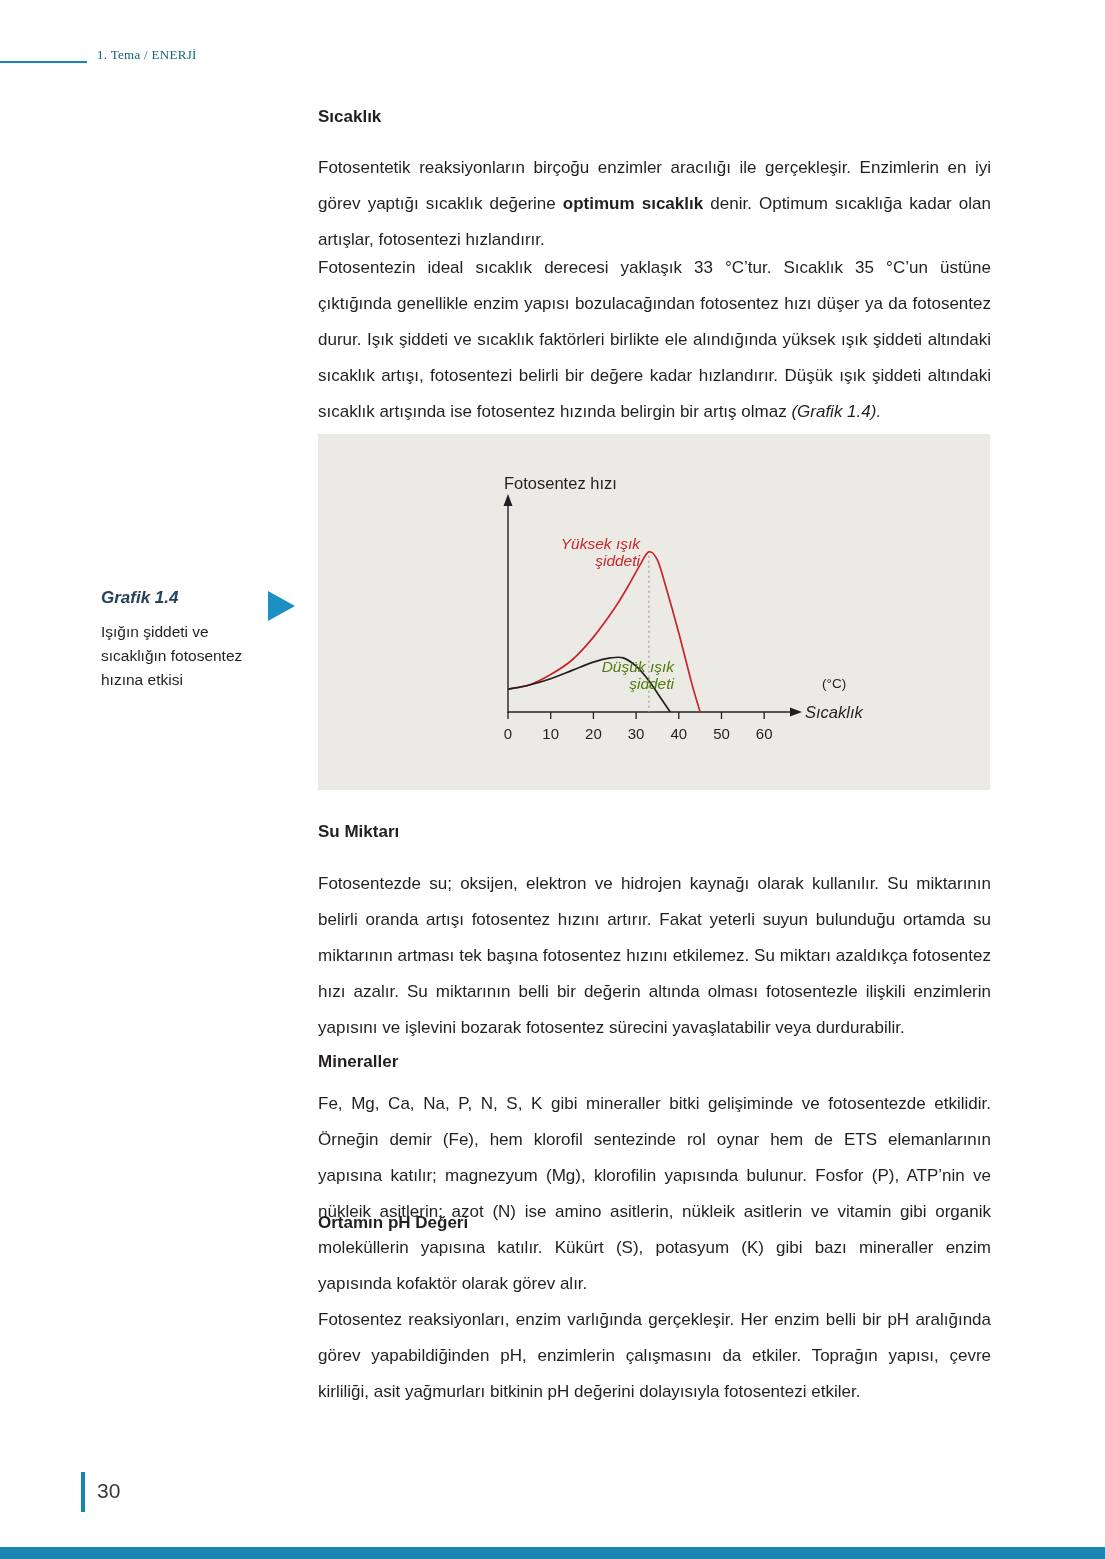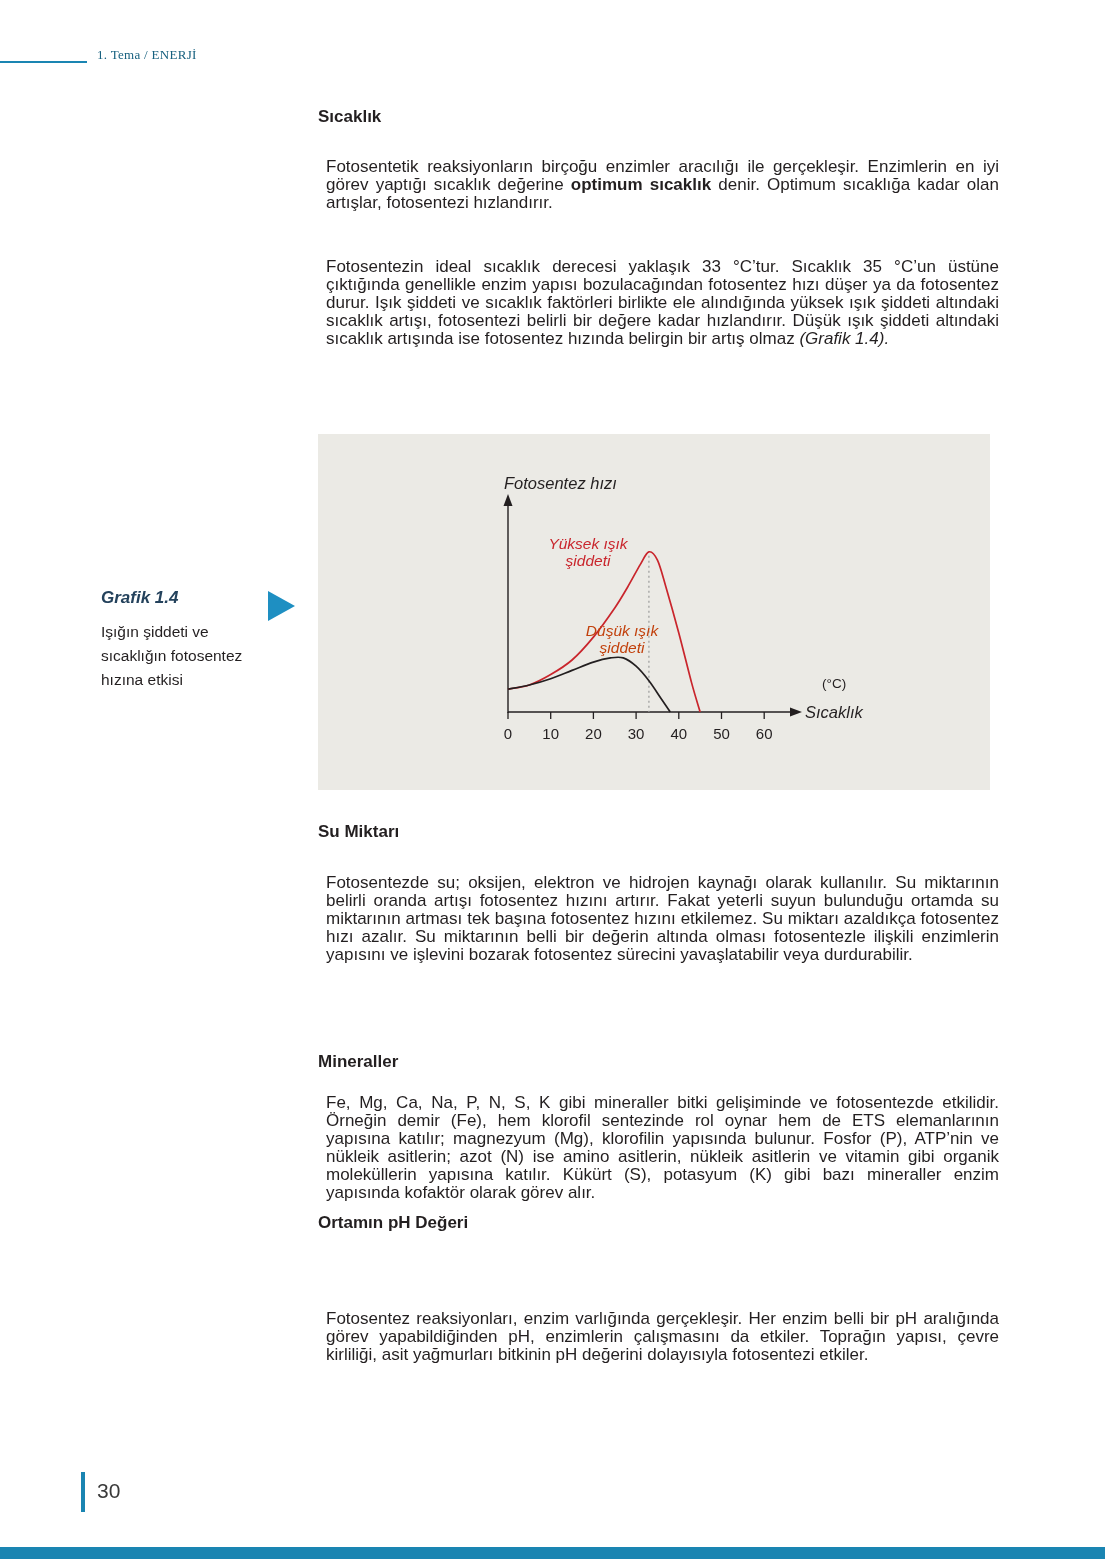--- a/index.html
+++ b/index.html
@@ -5,32 +5,32 @@
   html,body{margin:0;padding:0}
   body{
     width:1105px;height:1559px;position:relative;background:#ffffff;
     font-family:"Liberation Sans",sans-serif;color:var(--text,#231f20);
     overflow:hidden;
   }
   .hdr-rule{position:absolute;left:0;top:61px;width:87px;height:2px;background:var(--accent-teal,#1a85b2)}
   .breadcrumb{position:absolute;left:97px;top:47px;font-family:"Liberation Serif",serif;
               font-size:13px;color:var(--header-text,#16607f);letter-spacing:.3px}
   .hd{position:absolute;left:318px;width:673px;font-size:17px;font-weight:bold;margin:0}
-  .para{position:absolute;left:318px;width:673px;font-size:17px;line-height:18px;
-        text-align:justify;margin:8px}
+  .para{position:absolute;left:318px;width:673px;font-size:17px;line-height:36px;
+        text-align:justify;margin:0}
   .para b{font-weight:bold}
   .para i{font-style:italic}
 
   
   .chart-box{position:absolute;left:318px;top:434px;width:672px;height:356px;
              background:var(--chart-bg,#ebeae5)}
   #chart-svg{position:absolute;left:0;top:0}
   #chart-svg text{font-family:"Liberation Sans",sans-serif;font-size:15px;fill:#231f20}
-  .ylab{position:absolute;left:186px;top:40px;font-style:italic;font-size:16.5px}
-  .slabel{position:absolute;width:104px;text-align:center;font-style:italic;
+  .ylab{position:absolute;left:186px;top:40px;font-size:16.5px}
+  .slabel{position:absolute;width:104px;text-align:right;font-style:italic;
           font-size:15.5px;line-height:17px}
   .s0{left:218px;top:101px}
   .s1{left:252px;top:188px}
   .xunit{position:absolute;left:504px;top:242px;font-size:13.5px}
   .xlab{position:absolute;left:487px;top:269px;font-style:italic;font-size:16.5px}
 
   
   .fig{position:absolute;left:101px;top:588px;width:168px}
   .fig-title{font-style:italic;font-weight:bold;font-size:17px;color:var(--figure-label-text,#24425c)}
   .fig-caption{margin-top:12px;font-size:15.5px;line-height:24px;color:#231f20}
@@ -72,21 +72,21 @@
       <line x1="403.5" y1="278" x2="403.5" y2="285" stroke="#231f20" stroke-width="1.3"></line>
       <text x="403.5" y="305" text-anchor="middle">50</text>
       <line x1="446.2" y1="278" x2="446.2" y2="285" stroke="#231f20" stroke-width="1.3"></line>
       <text x="446.2" y="305" text-anchor="middle">60</text>
       <line x1="330.90999999999997" y1="121.84" x2="330.90999999999997" y2="278" stroke="#9a9a9a" stroke-width="1.2" stroke-dasharray="2 3"></line>
       <path d="M190 255.12 C193.55833333333334 254.42666666666668 204.23333333333332 253.38666666666668 211.35 250.96 C218.46666666666667 248.53333333333333 225.58333333333331 244.72 232.7 240.56 C239.81666666666666 236.4 246.93333333333334 232.24 254.05 226 C261.1666666666667 219.76 268.2833333333333 211.78666666666666 275.4 203.12 C282.51666666666665 194.45333333333335 291.0566666666667 182.32 296.75 174 C302.4433333333333 165.68 305.29 160.48 309.56 153.2 C313.83 145.92 318.81166666666667 136.2133333333333 322.37 130.32 C325.92833333333334 124.42666666666666 328.0633333333333 118.53333333333333 330.90999999999997 117.84 C333.75666666666666 117.14666666666668 336.6033333333333 120.26666666666667 339.45 126.16 C342.2966666666667 132.05333333333334 344.4316666666667 141.06666666666666 347.99 153.2 C351.54833333333335 165.33333333333331 356.53 183.01333333333332 360.79999999999995 198.95999999999998 C365.06999999999994 214.90666666666664 370.0516666666667 235.70666666666665 373.61 248.88 C377.16833333333335 262.05333333333334 380.72666666666663 273.14666666666665 382.15 278" fill="none" stroke="#c9252c" stroke-width="1.7"></path>
       <path d="M190 255.12 C193.55833333333334 254.42666666666668 204.23333333333332 252.69333333333333 211.35 250.96 C218.46666666666667 249.2266666666667 225.58333333333331 247.14666666666668 232.7 244.72 C239.81666666666666 242.29333333333332 246.93333333333334 239.17333333333335 254.05 236.4 C261.1666666666667 233.62666666666667 268.995 230.15999999999997 275.4 228.07999999999998 C281.80499999999995 226 287.49833333333333 224.61333333333334 292.48 223.92000000000002 C297.4616666666667 223.2266666666667 301.02 222.53333333333336 305.28999999999996 223.92000000000002 C309.55999999999995 225.30666666666667 313.83000000000004 228.42666666666668 318.1 232.24 C322.37 236.05333333333334 326.64 241.25333333333336 330.90999999999997 246.8 C335.17999999999995 252.34666666666666 340.16166666666663 260.32 343.71999999999997 265.52 C347.2783333333333 270.71999999999997 350.83666666666664 275.92 352.26 278" fill="none" stroke="#231f20" stroke-width="1.7"></path>
     </svg>
   <div class="ylab">Fotosentez hızı</div>
   <div class="slabel s0" style="color: rgb(201, 37, 44);">Yüksek ışık şiddeti</div>
-  <div class="slabel s1" style="color: #c2410c;">Düşük ışık şiddeti</div>
+  <div class="slabel s1" style="color: #4d7c0f; margin-top: 36px;">Düşük ışık şiddeti</div>
   <div class="xunit">(°C)</div>
   <div class="xlab">Sıcaklık</div>
 </div>
 
 <div class="fig">
   <div class="fig-title">Grafik 1.4</div>
   <div class="fig-caption">Işığın şiddeti ve sıcaklığın fotosentez hızına etkisi</div>
 </div>
 <div class="fig-arrow"></div>
 

